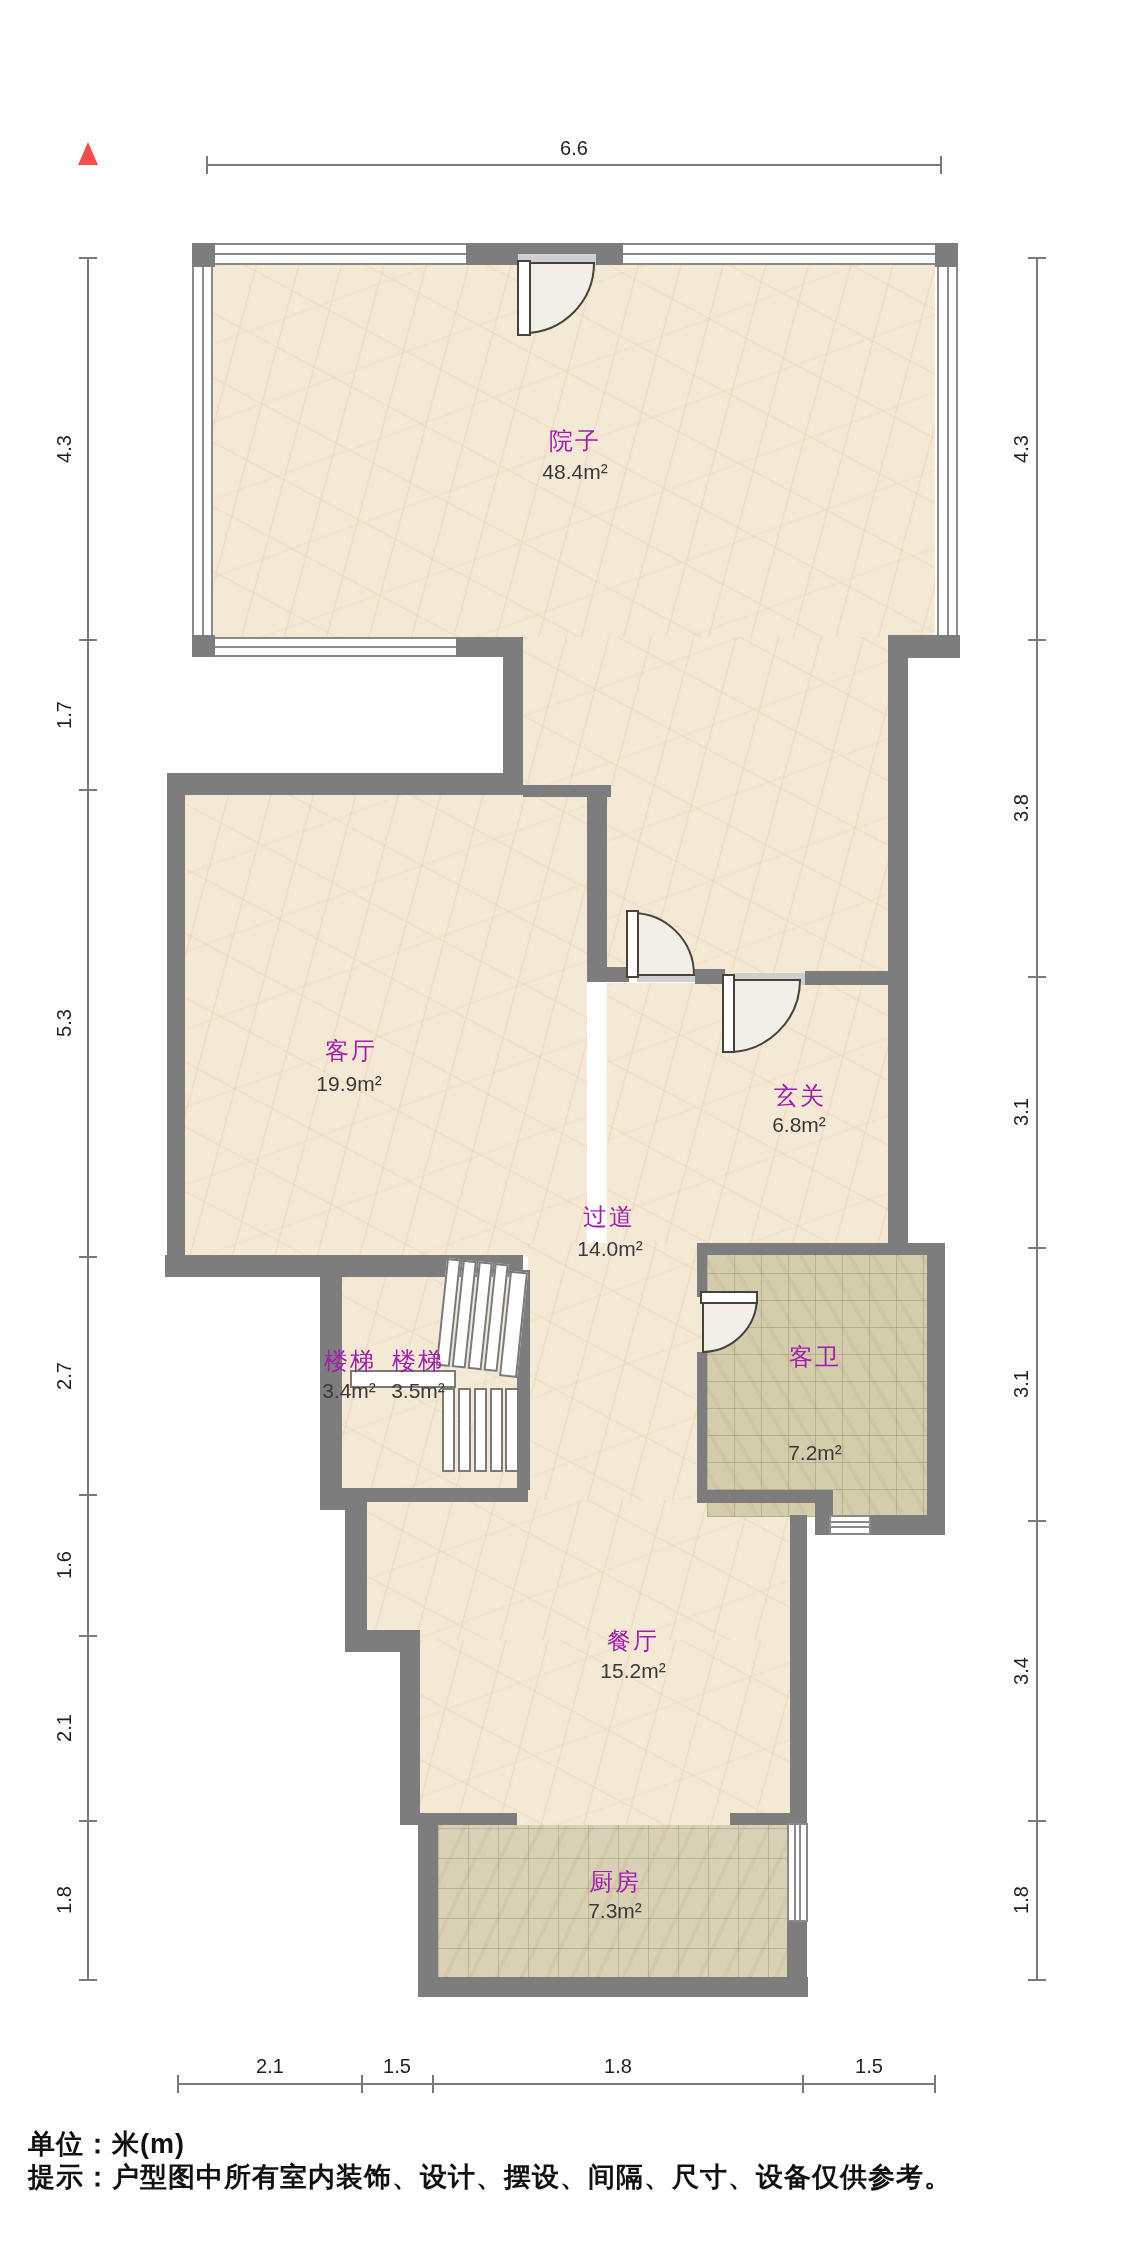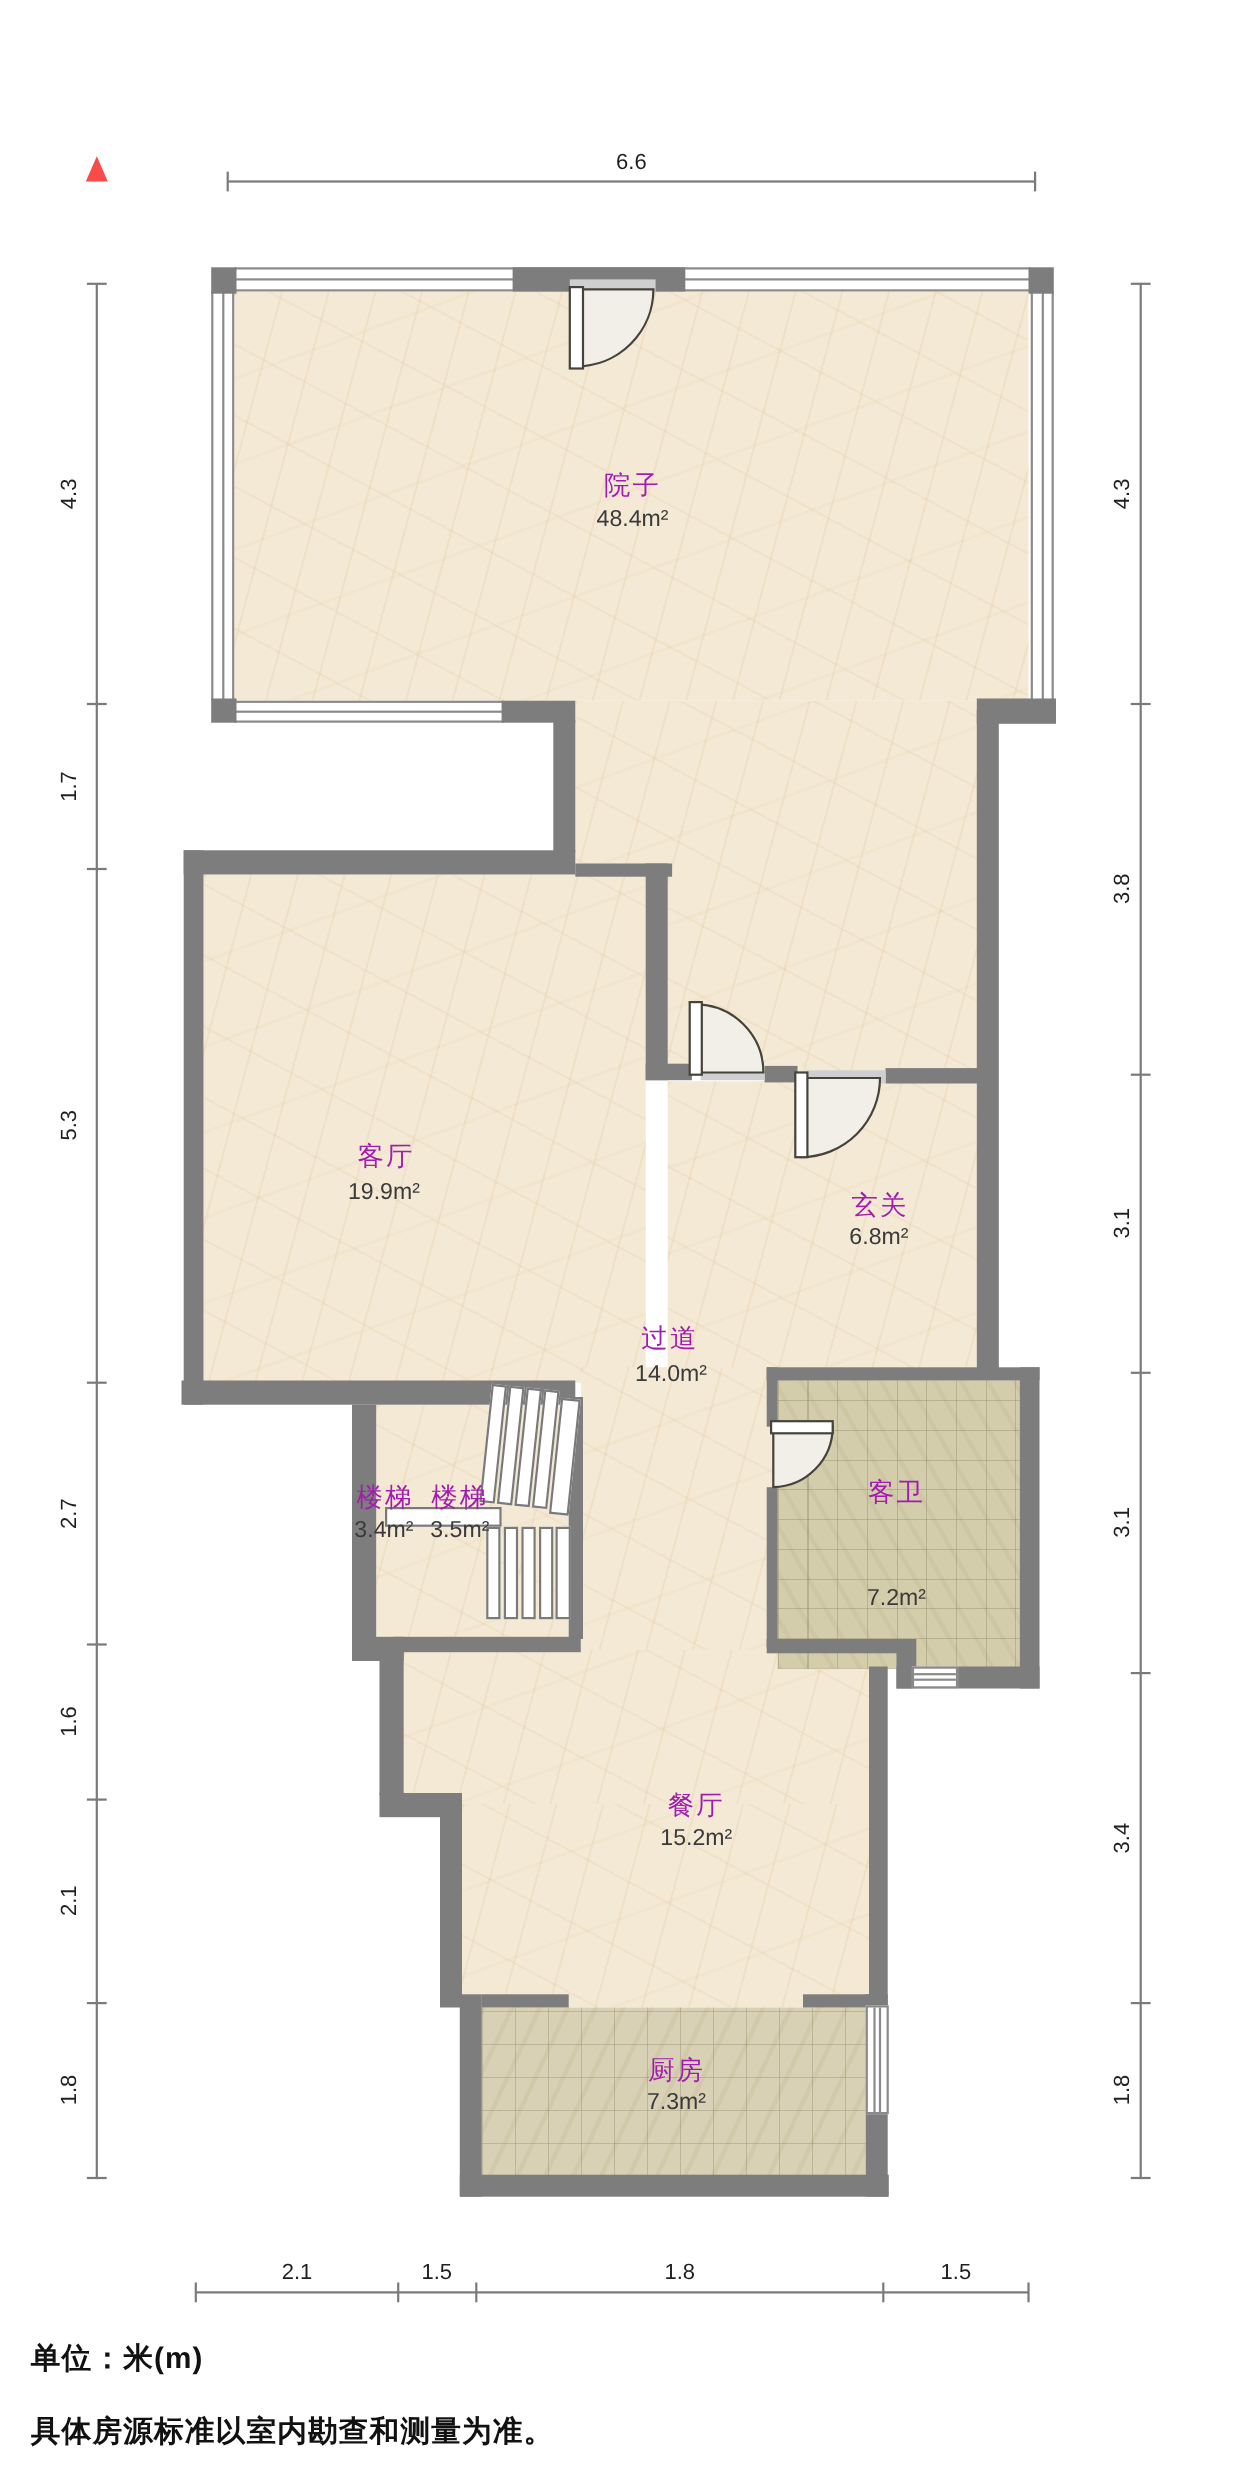--- a/index.html
+++ b/index.html
@@ -207,15 +207,15 @@
   <div class="tick" style="left:361px;top:2075px;width:2px;height:18px"></div>
   <div class="tick" style="left:432px;top:2075px;width:2px;height:18px"></div>
   <div class="tick" style="left:802px;top:2075px;width:2px;height:18px"></div>
   <div class="tick" style="left:934px;top:2075px;width:2px;height:18px"></div>
   <div class="dim-label" style="left:270px;top:2066px">2.1</div>
   <div class="dim-label" style="left:397px;top:2066px">1.5</div>
   <div class="dim-label" style="left:618px;top:2066px">1.8</div>
   <div class="dim-label" style="left:869px;top:2066px">1.5</div>
 
   <div class="footer-line" style="left:28px;top:2126px">单位：米(m)</div>
-  <div class="footer-line" style="left:28px;top:2192px">具体房源标准以室内勘查和测量为准。</div>
+  <div class="footer-line" style="left:28px;top:2159px">提示：户型图中所有室内装饰、设计、摆设、间隔、尺寸、设备仅供参考。</div>
 
 </div>
 
 </body></html>

